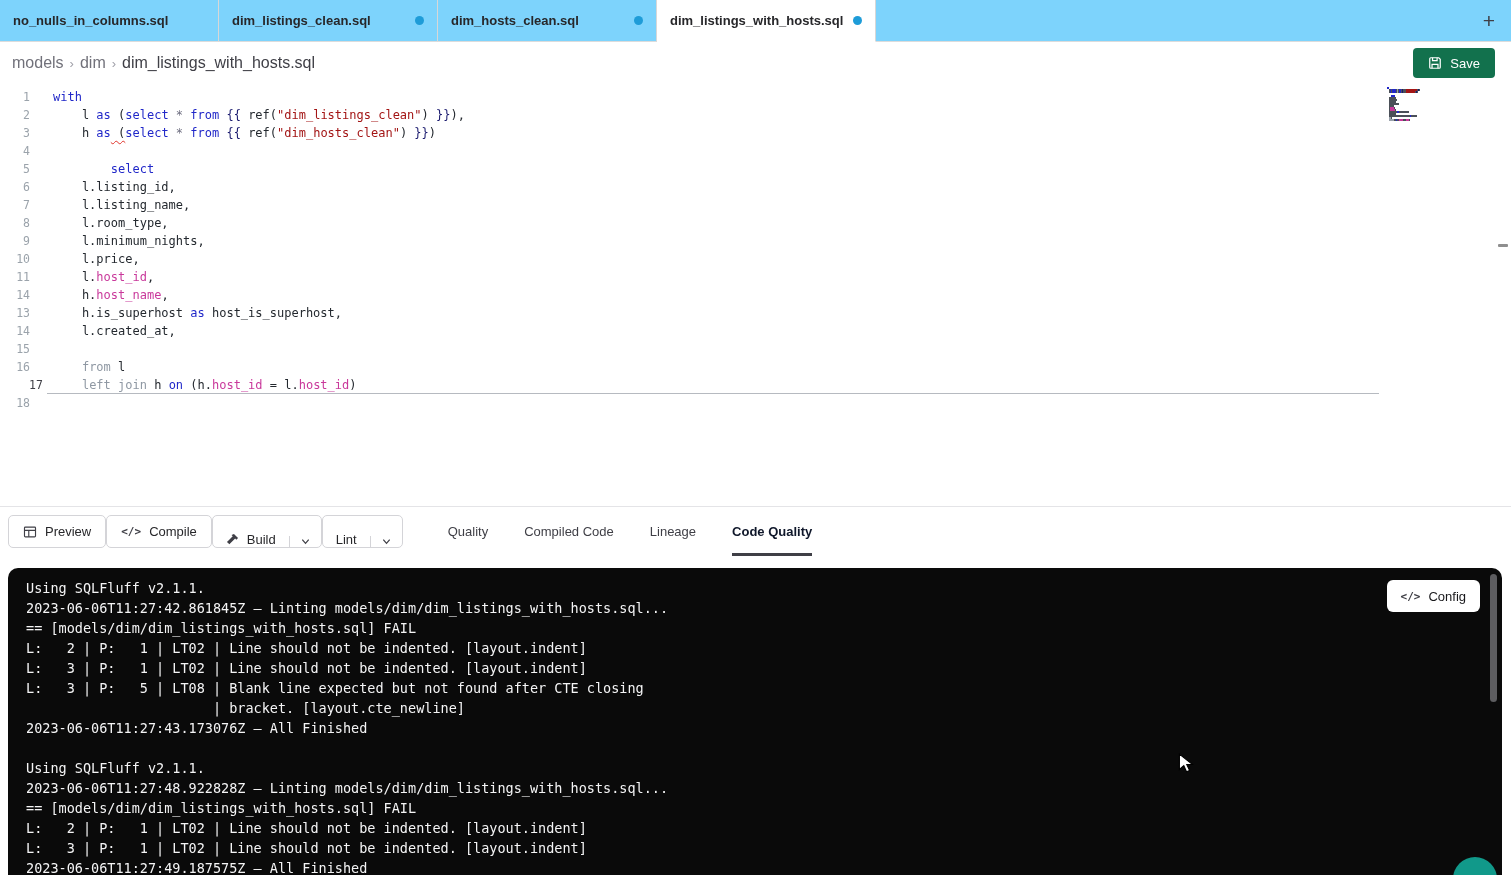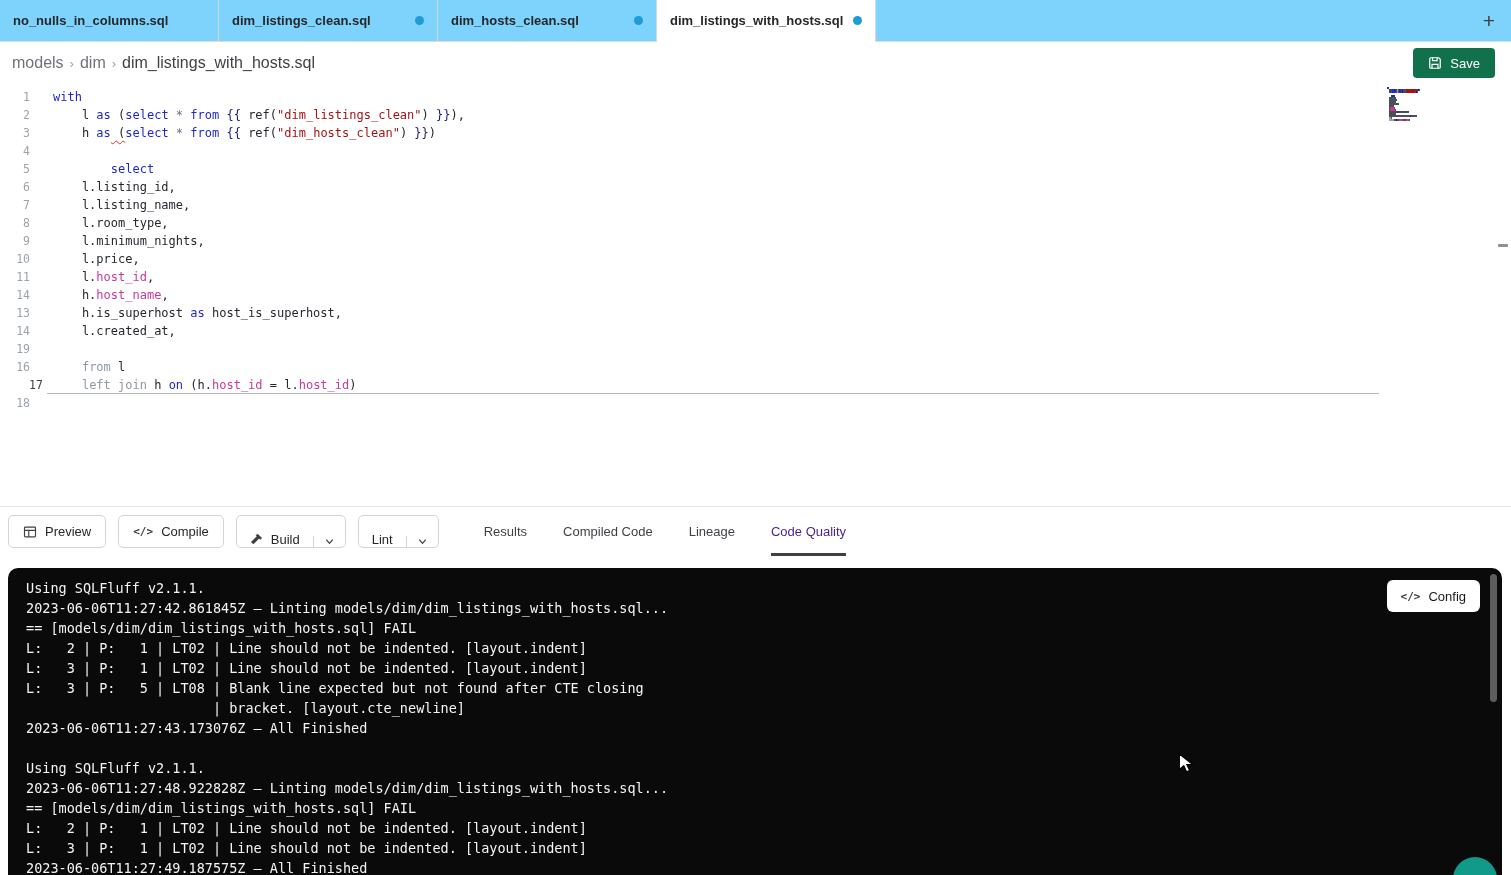--- a/index.html
+++ b/index.html
@@ -55,33 +55,33 @@
   .s-err   { color:#24292f; text-decoration:underline wavy #e0342b; text-decoration-thickness:1px; text-underline-offset:3px; }
   .minimap { position:absolute; top:3px; right:48px; width:76px; }
   .mm-row { height:2px; display:flex; }
   .mm-seg { height:1.5px; flex:none; }
   .scroll-dash { position:absolute; right:3px; top:160px; width:10px; height:3px;
     background:#8f8f8f; border-radius:1px; }
 
   
   .toolbar { height:50px; border-top:1px solid #e4e4e7; background:#fff;
     display:flex; align-items:stretch; padding:0 8px; }
-  .tb-left { display:flex; align-items:center; gap:12px; }
+  .tb-left { display:flex; align-items:center; }
   .tb-btn { display:flex; align-items:center; gap:8px; height:33px; padding:0 14px;
     border:1px solid #d4d4d8; border-radius:5px; background:#fff; font-size:13px; color:#27272a;
     font-family:inherit; cursor:pointer; }
   .tb-split { display:flex; align-items:flex-end; height:33px; border:1px solid #d4d4d8;
     border-radius:5px; overflow:hidden; background:#fff; }
   .tb-split .main { display:flex; align-items:center; gap:8px; padding:0 13px; font-size:13px; color:#27272a; cursor:pointer; }
   .tb-split .chev { display:flex; align-items:center; padding:0 10px; border-left:1px solid #d4d4d8; cursor:pointer; }
   .mono-glyph { font-family:"DejaVu Sans Mono","Liberation Mono",monospace; font-size:11px; font-weight:700; color:#3f3f46; }
   .panel-tabs { display:flex; gap:36px; margin-left:45px; align-items:stretch; }
   .ptab { display:flex; align-items:center; font-size:13px; color:#3f3f46;
     border-bottom:3px solid transparent; padding-top:3px; cursor:pointer; }
-  .ptab.active { color:#4c1d95; font-weight:400; border-bottom-color:#3f3f46; }
+  .ptab.active { color:#0f172a; font-weight:700; border-bottom-color:#3f3f46; }
 
   
   .terminal { position:absolute; left:8px; right:9px; top:568px; height:340px;
     background:var(--terminal-bg,#0a0a0a); border-radius:10px; color:#f4f4f5;
     font-family:"DejaVu Sans Mono","Liberation Mono",monospace; font-size:13.5px;
     padding:10px 26px 0 18px; }
   .tl { height:20px; line-height:20px; white-space:pre; }
   .config-btn { position:absolute; top:12px; right:22px; height:32px; display:flex;
     align-items:center; gap:8px; background:#fff; color:#18181b; border:none; border-radius:6px;
     padding:0 14px; font-size:13px; font-family:"Liberation Sans",sans-serif; cursor:pointer; }
@@ -141,21 +141,21 @@
       <div class="cl"><span class="ln">5</span><span class="code"><span class="s-plain">        </span><span class="s-kw">select</span></span></div>
       <div class="cl"><span class="ln">6</span><span class="code"><span class="s-plain">    l.listing_id,</span></span></div>
       <div class="cl"><span class="ln">7</span><span class="code"><span class="s-plain">    l.listing_name,</span></span></div>
       <div class="cl"><span class="ln">8</span><span class="code"><span class="s-plain">    l.room_type,</span></span></div>
       <div class="cl"><span class="ln">9</span><span class="code"><span class="s-plain">    l.minimum_nights,</span></span></div>
       <div class="cl"><span class="ln">10</span><span class="code"><span class="s-plain">    l.price,</span></span></div>
       <div class="cl"><span class="ln">11</span><span class="code"><span class="s-plain">    l.</span><span class="s-pink">host_id</span><span class="s-plain">,</span></span></div>
       <div class="cl"><span class="ln">14</span><span class="code"><span class="s-plain">    h.</span><span class="s-pink">host_name</span><span class="s-plain">,</span></span></div>
       <div class="cl"><span class="ln">13</span><span class="code"><span class="s-plain">    h.is_superhost </span><span class="s-kw">as</span><span class="s-plain"> host_is_superhost,</span></span></div>
       <div class="cl"><span class="ln">14</span><span class="code"><span class="s-plain">    l.created_at,</span></span></div>
-      <div class="cl"><span class="ln">19</span></div>
+      <div class="cl"><span class="ln">15</span></div>
       <div class="cl"><span class="ln">16</span><span class="code"><span class="s-plain">    </span><span class="s-gray">from</span><span class="s-plain"> l</span></span></div>
       <div class="cl active"><span class="ln">17</span><span class="code"><span class="s-plain">    </span><span class="s-gray">left join</span><span class="s-plain"> h </span><span class="s-kw">on</span><span class="s-plain"> (h.</span><span class="s-pink">host_id</span><span class="s-plain"> = l.</span><span class="s-pink">host_id</span><span class="s-plain">)</span></span></div>
       <div class="cl"><span class="ln">18</span><span class="code"></span></div>
     </div>
   <div class="minimap">
       <div class="mm-row">
         <span class="mm-seg" style="width: 2.2px; background: rgb(33, 40, 201);"></span>
       </div>
       <div class="mm-row">
         <span class="mm-seg" style="width: 2.2px;"></span>
@@ -312,21 +312,21 @@
           <svg width="11" height="11" viewBox="0 0 12 12" fill="none" stroke="#3f3f46" stroke-width="1.4">
             <path d="M2.5 4l3.5 4 3.5-4"></path>
           </svg>
         </span>
       </div>
     </div>
 
   </div>
 
   <div class="panel-tabs">
-      <div class="ptab">Results</div>
+      <div class="ptab">Quality</div>
       <div class="ptab">Compiled Code</div>
       <div class="ptab">Lineage</div>
       <div class="ptab active">Code Quality</div>
     </div>
 </div>
 
 <div class="terminal">
   <div>
       <div class="tl">Using SQLFluff v2.1.1.</div>
       <div class="tl">2023-06-06T11:27:42.861845Z — Linting models/dim/dim_listings_with_hosts.sql...</div>

